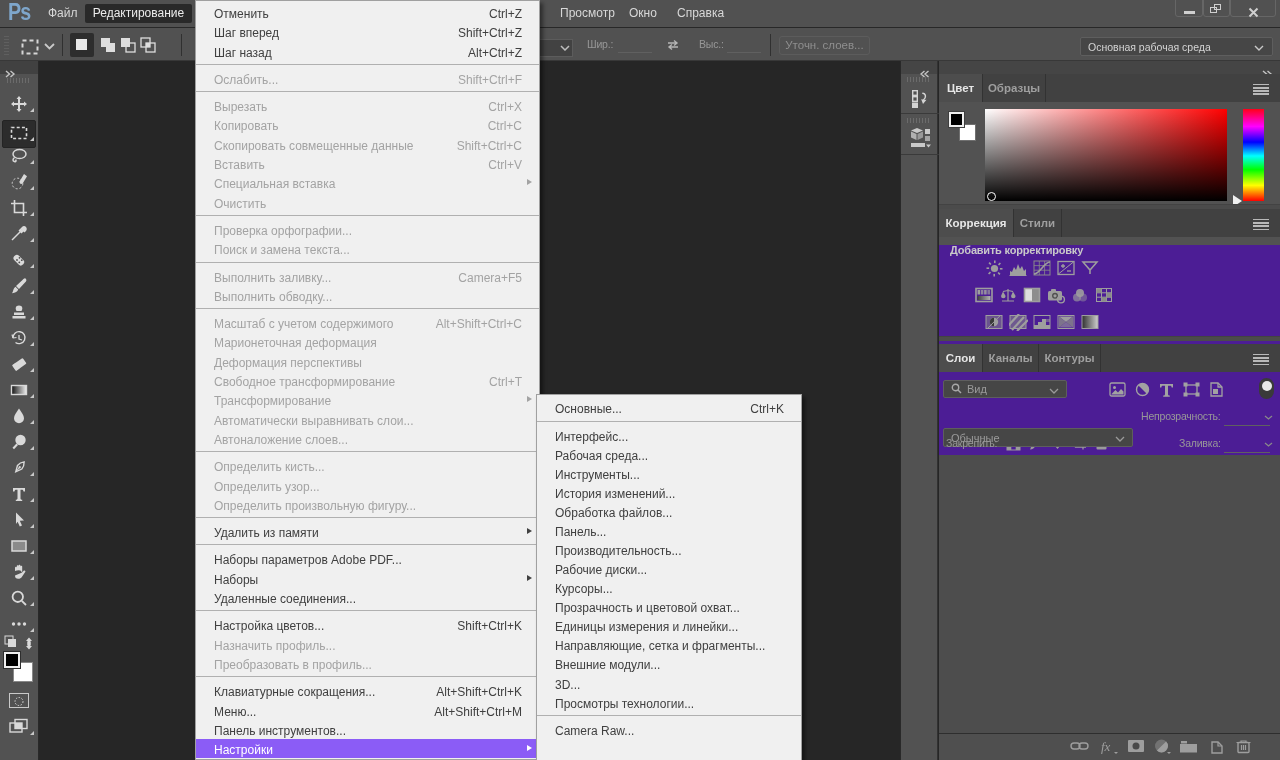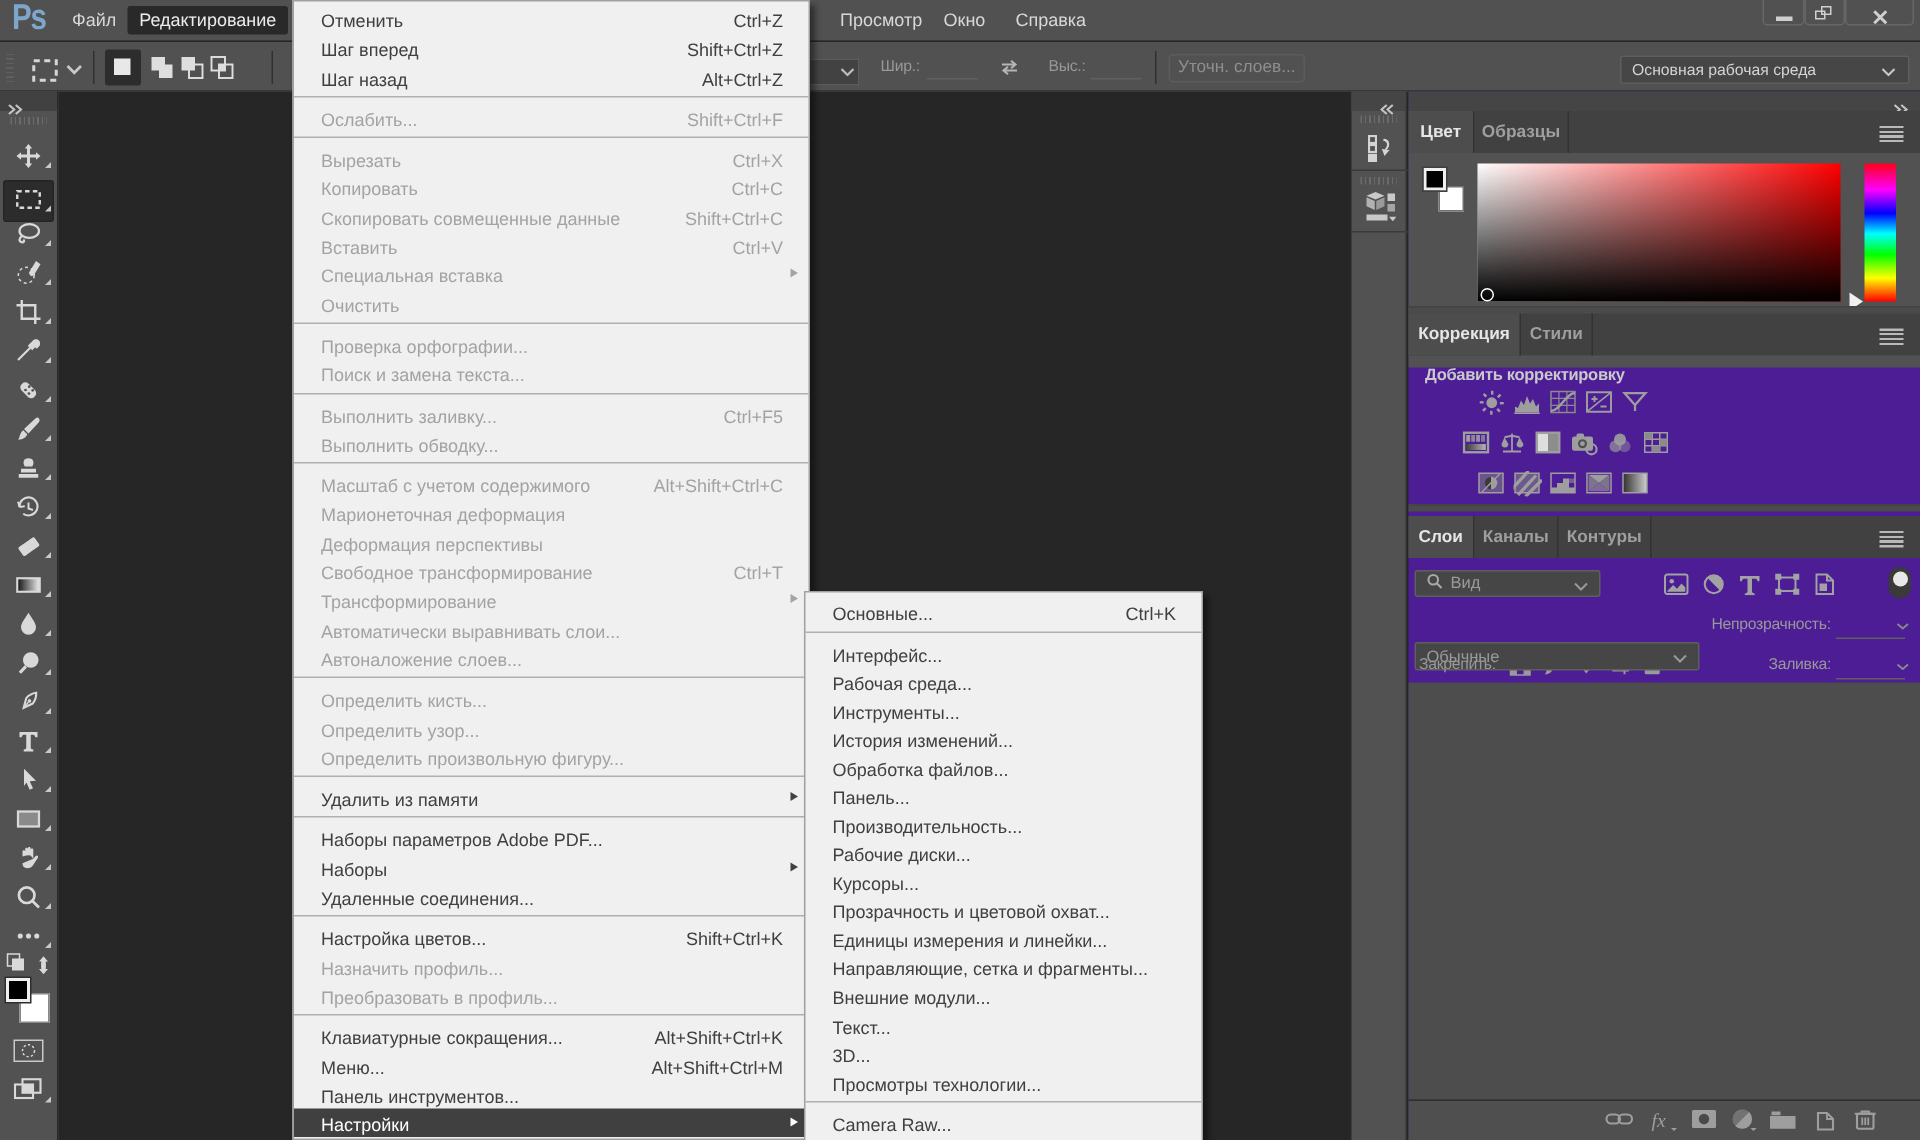--- a/index.html
+++ b/index.html
@@ -12,21 +12,21 @@
         z-index:40; font-size:12px; color:#404040; }
 #submenu { position:absolute; left:536px; top:394px; width:266px; height:380px; background:#f0f0f0;
         border:1px solid #a0a0a0; border-bottom:none; box-shadow:3px 3px 4px rgba(0,0,0,.45); padding-top:3.4px;
         z-index:41; font-size:12px; color:#404040; }
 #submenu .mi { height:19.07px; }
 #submenu .mi:first-child { height:19.3px; }
 .mi { height:19.3px; line-height:23px; padding:0 17px 0 18px; display:flex;
        justify-content:space-between; white-space:nowrap; position:relative; }
 .mi .sc { margin-left:30px; }
 .mi.dis { color:#a3a3a3; }
-.mi.hil { background:#404040; color:#fff; }
+.mi.hil { background:#8b5cf6; color:#fff; }
 .msep { height:8px; padding-top:3px; }
 .msep div { height:1px; background:#b0b0b0; width:100%; }
 .arr { position:absolute; right:7px; top:6px; width:0; height:0;
         border-left:5px solid #404040; border-top:3.8px solid transparent; border-bottom:3.8px solid transparent; }
 .mi.dis .arr { border-left-color:#a3a3a3; }
 .mi.hil .arr { border-left-color:#fff; }
 
 #titlebar { position:absolute; left:0; top:0; width:1280px; height:27px; background:#515151; }
 #optbar { position:absolute; left:0; top:27px; width:1280px; height:34px; background:#515151;
            border-top:1px solid #282828; border-bottom:1px solid #383838; }
@@ -636,21 +636,21 @@
       <span class="lb">Проверка орфографии...</span>
     </div>
 <div class="mi dis">
       <span class="lb">Поиск и замена текста...</span>
     </div>
 <div class="msep">
       <div></div>
     </div>
 <div class="mi dis">
       <span class="lb">Выполнить заливку...</span>
-      <span class="sc">Ctrl+F5</span>
+      <span class="sc">Camera+F5</span>
     </div>
 <div class="mi dis">
       <span class="lb">Выполнить обводку...</span>
     </div>
 <div class="msep">
       <div></div>
     </div>
 <div class="mi dis">
       <span class="lb">Масштаб с учетом содержимого</span>
       <span class="sc">Alt+Shift+Ctrl+C</span>
@@ -780,23 +780,20 @@
 <div class="mi">
       <span class="lb">Единицы измерения и линейки...</span>
     </div>
 <div class="mi">
       <span class="lb">Направляющие, сетка и фрагменты...</span>
     </div>
 <div class="mi">
       <span class="lb">Внешние модули...</span>
     </div>
 <div class="mi">
-      <span class="lb">Текст...</span>
-    </div>
-<div class="mi">
       <span class="lb">3D...</span>
     </div>
 <div class="mi">
       <span class="lb">Просмотры технологии...</span>
     </div>
 <div class="msep">
       <div></div>
     </div>
 <div class="mi">
       <span class="lb">Camera Raw...</span>

